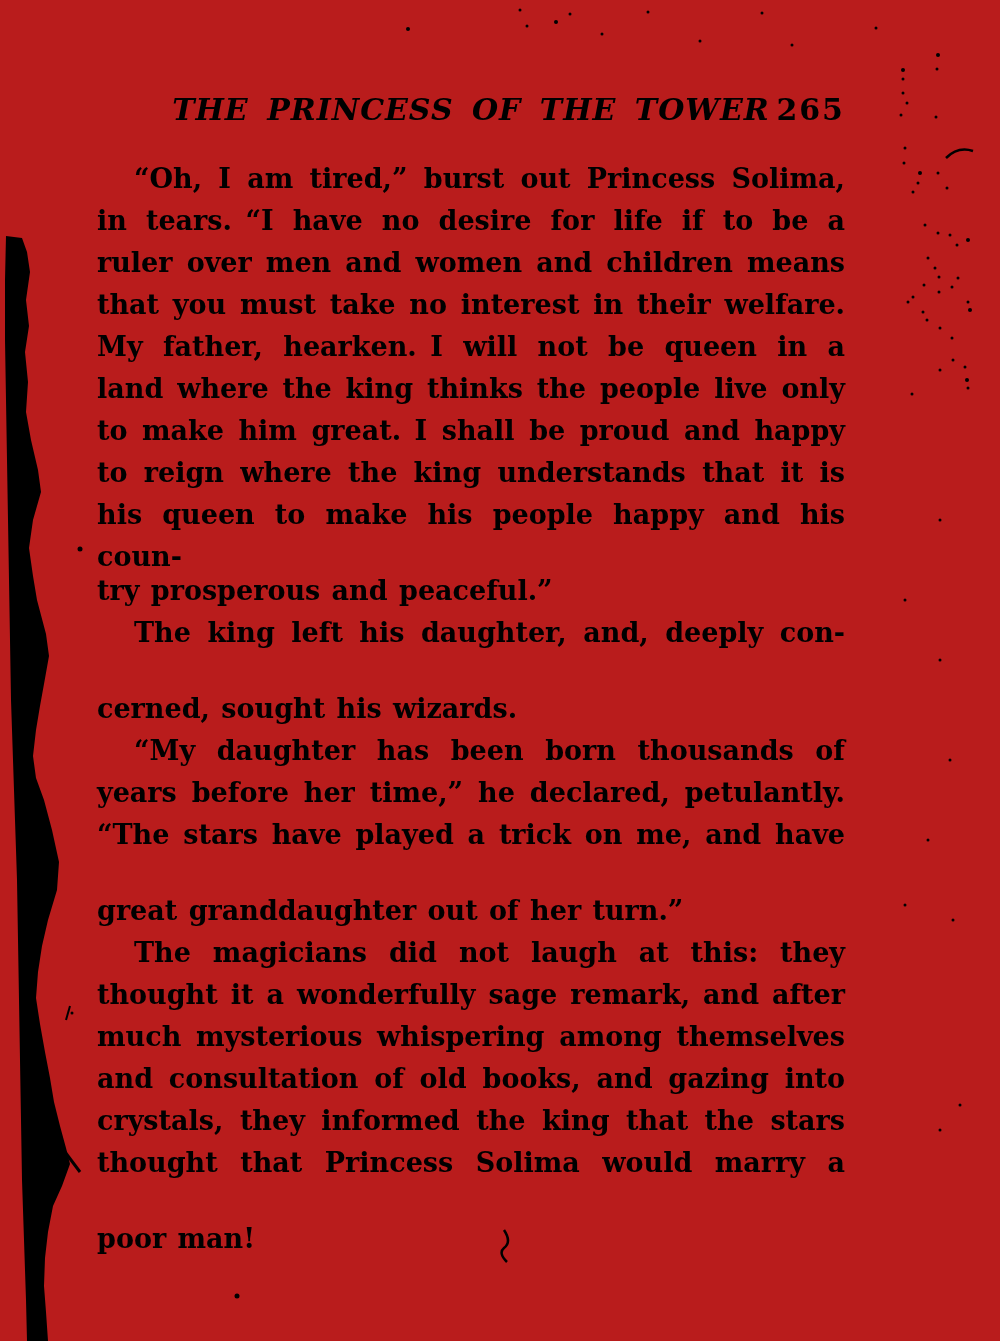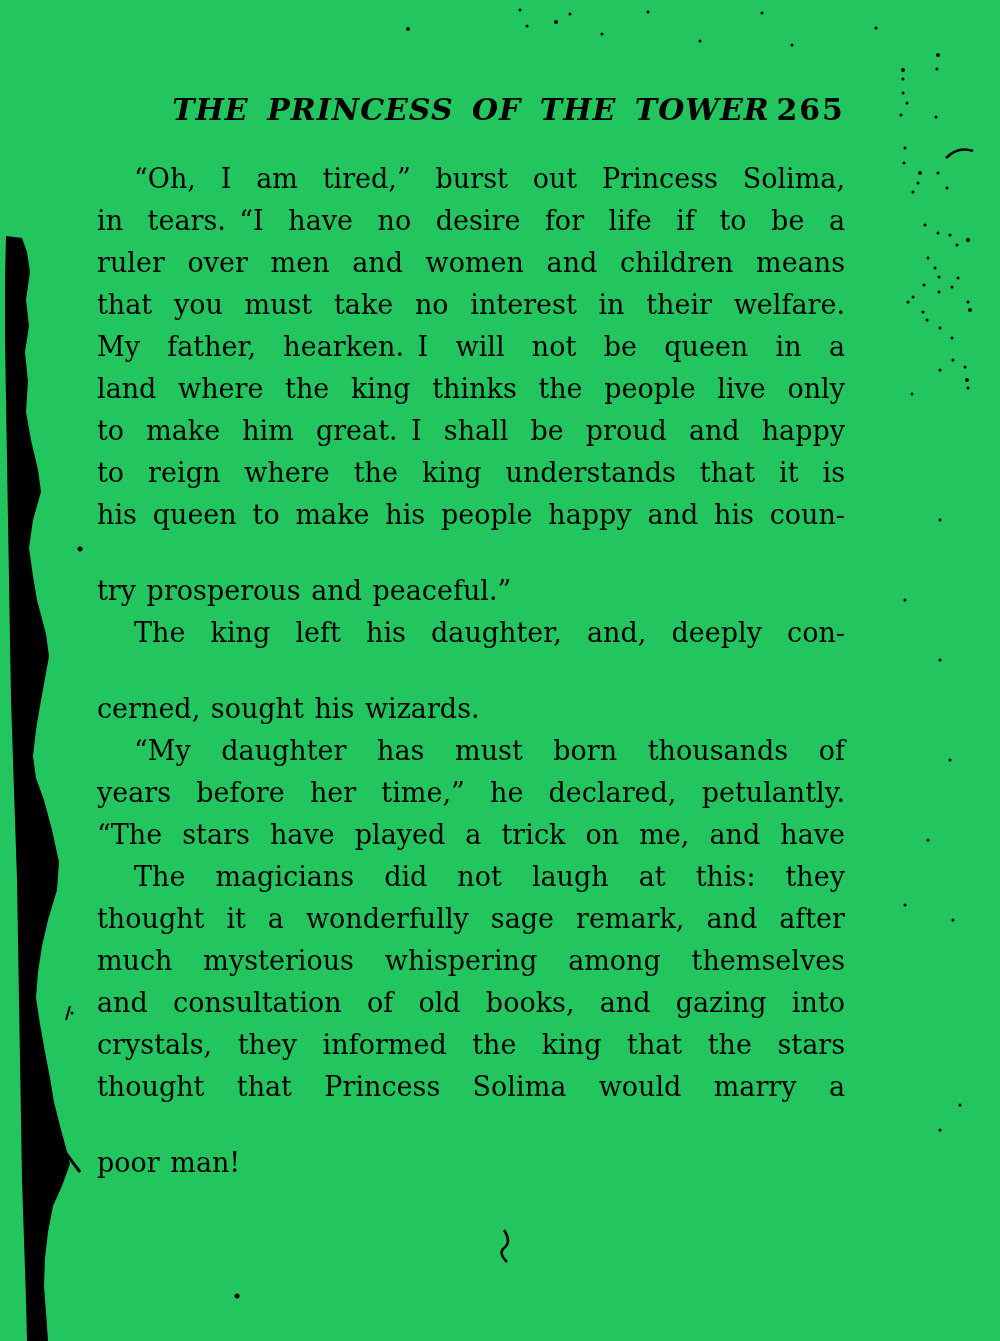--- a/index.html
+++ b/index.html
@@ -11,21 +11,21 @@
     width: 1000px;
     height: 1341px;
     position: relative;
     overflow: hidden;
     font-family: "DejaVu Serif", serif;
     color: #000000;
   }
   .page {
     position: absolute;
     inset: 0;
-    background: #22c55e;
+    background: #b91c1c;
   }
   .header {
     position: absolute;
     left: 97px;
     top: 92px;
     width: 748px;
     height: 40px;
   }
   .running-title {
     position: absolute;
@@ -56,20 +56,21 @@
   }
   .tline {
     font-size: 27px;
     line-height: 42px;
     text-align: justify;
     text-align-last: justify;
     word-spacing: 2px;
     height: 42px;
     overflow: visible;
     white-space: normal;
+    font-weight: bold;
   }
   .tline.last {
     text-align-last: left;
     margin-top: 34px;
   }
   .tline.p-first {
     text-indent: 37px;
   }
   .artifacts {
     position: absolute;
@@ -101,23 +102,24 @@
       <div class="tline">his queen to make his people happy and his coun-</div>
       <div class="tline last">try prosperous and peaceful.”</div>
     </div>
 
     <div>
       <div class="tline p-first">The king left his daughter, and, deeply con-</div>
       <div class="tline last">cerned, sought his wizards.</div>
     </div>
 
     <div>
-      <div class="tline p-first">“My daughter has must born thousands of</div>
+      <div class="tline p-first">“My daughter has been born thousands of</div>
       <div class="tline">years before her time,” he declared, petulantly.</div>
       <div class="tline">“The stars have played a trick on me, and have</div>
+      <div class="tline last">great granddaughter out of her turn.”</div>
     </div>
 
     <div>
       <div class="tline p-first">The magicians did not laugh at this: they</div>
       <div class="tline">thought it a wonderfully sage remark, and after</div>
       <div class="tline">much mysterious whispering among themselves</div>
       <div class="tline">and consultation of old books, and gazing into</div>
       <div class="tline">crystals, they informed the king that the stars</div>
       <div class="tline">thought that Princess Solima would marry a</div>
       <div class="tline last">poor man!</div>

